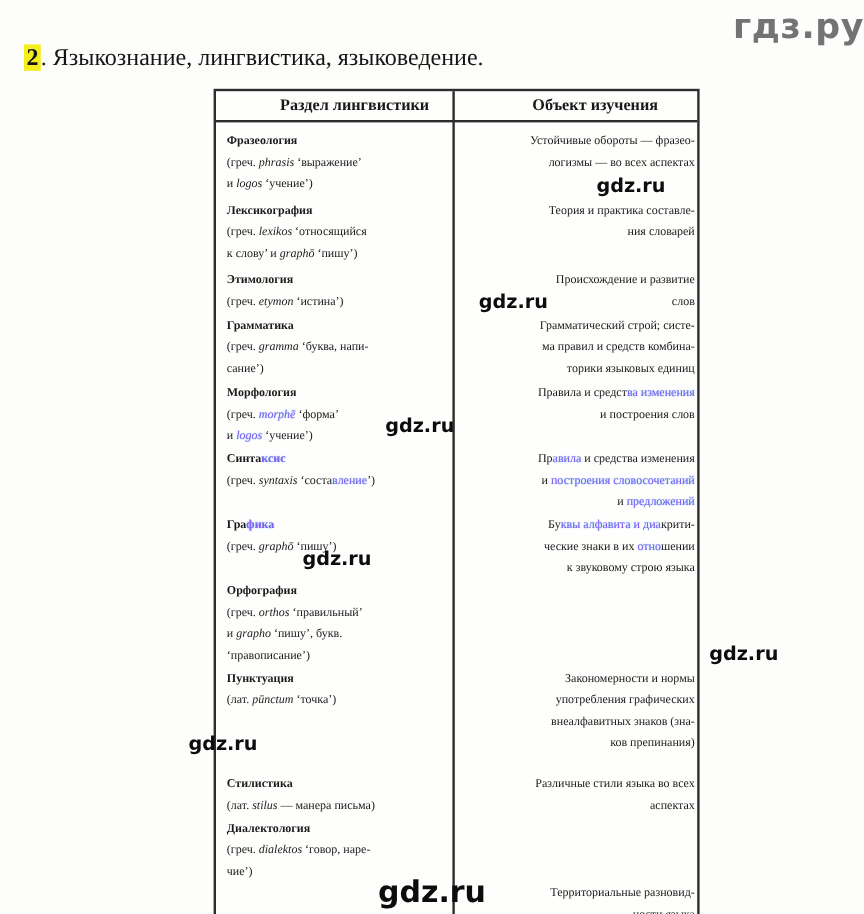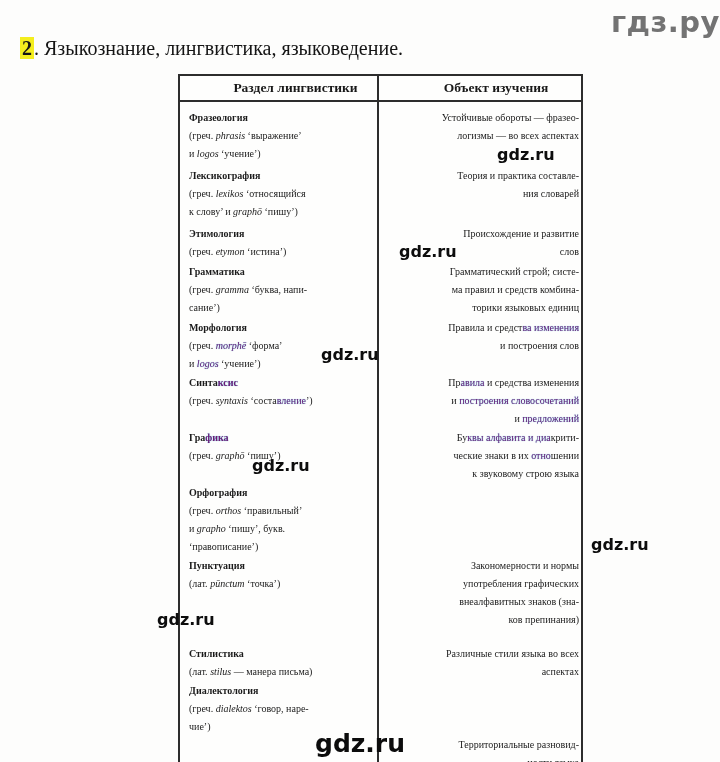--- a/index.html
+++ b/index.html
@@ -29,21 +29,21 @@
   .tr{display:flex;margin-bottom:4px;}
   .tr:nth-child(3),.tr:nth-child(4){margin-bottom:2px;}
   .tr:nth-child(5),.tr:nth-child(6),.tr:nth-child(7),.tr:nth-child(8),.tr:nth-child(10){margin-bottom:1px;}
   .tr:nth-child(9){margin-bottom:16px;}
   .tr:last-child{margin-bottom:0;flex-direction:column;}
   .td{font-size:10px;line-height:18px;white-space:pre-line;box-sizing:border-box;}
   .td.left{width:197px;padding:0 3px 0 9px;}
   .td.right{flex:1;padding:0 2px 0 9px;text-align:right;}
   .seg-b{font-weight:700;}
   .seg-i{font-style:italic;}
-  .seg-h{color:#701a75;text-shadow:0 0 1px rgba(64,190,223,0.9);}
+  .seg-h{color:#8b5cf6;text-shadow:0 0 1px rgba(64,190,223,0.9);}
   .wm{
     position:absolute;
     font-family:"DejaVu Sans","Liberation Sans",sans-serif;
     font-weight:700;font-size:16px;color:#0d0d0d;white-space:nowrap;
   }
   .footer{
     position:absolute;top:729px;left:0;width:100%;text-align:center;
     font-family:"DejaVu Sans","Liberation Sans",sans-serif;
     font-weight:700;font-size:25px;color:#0c0c0c;
   }

